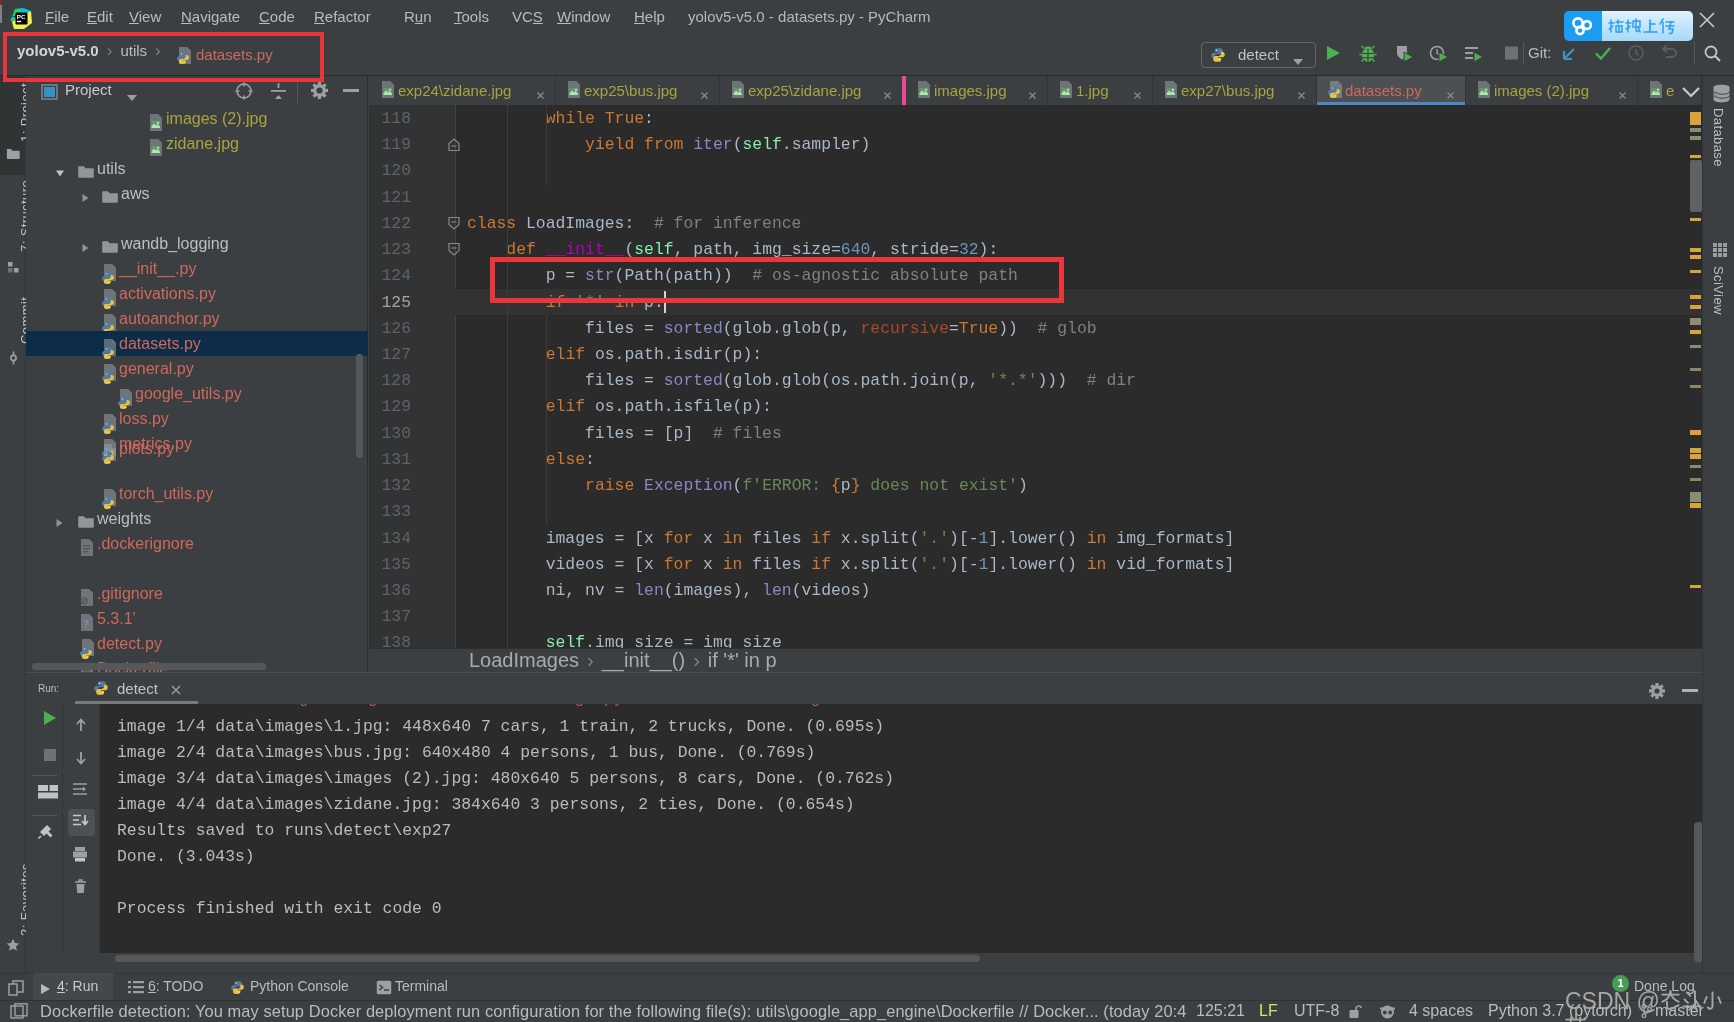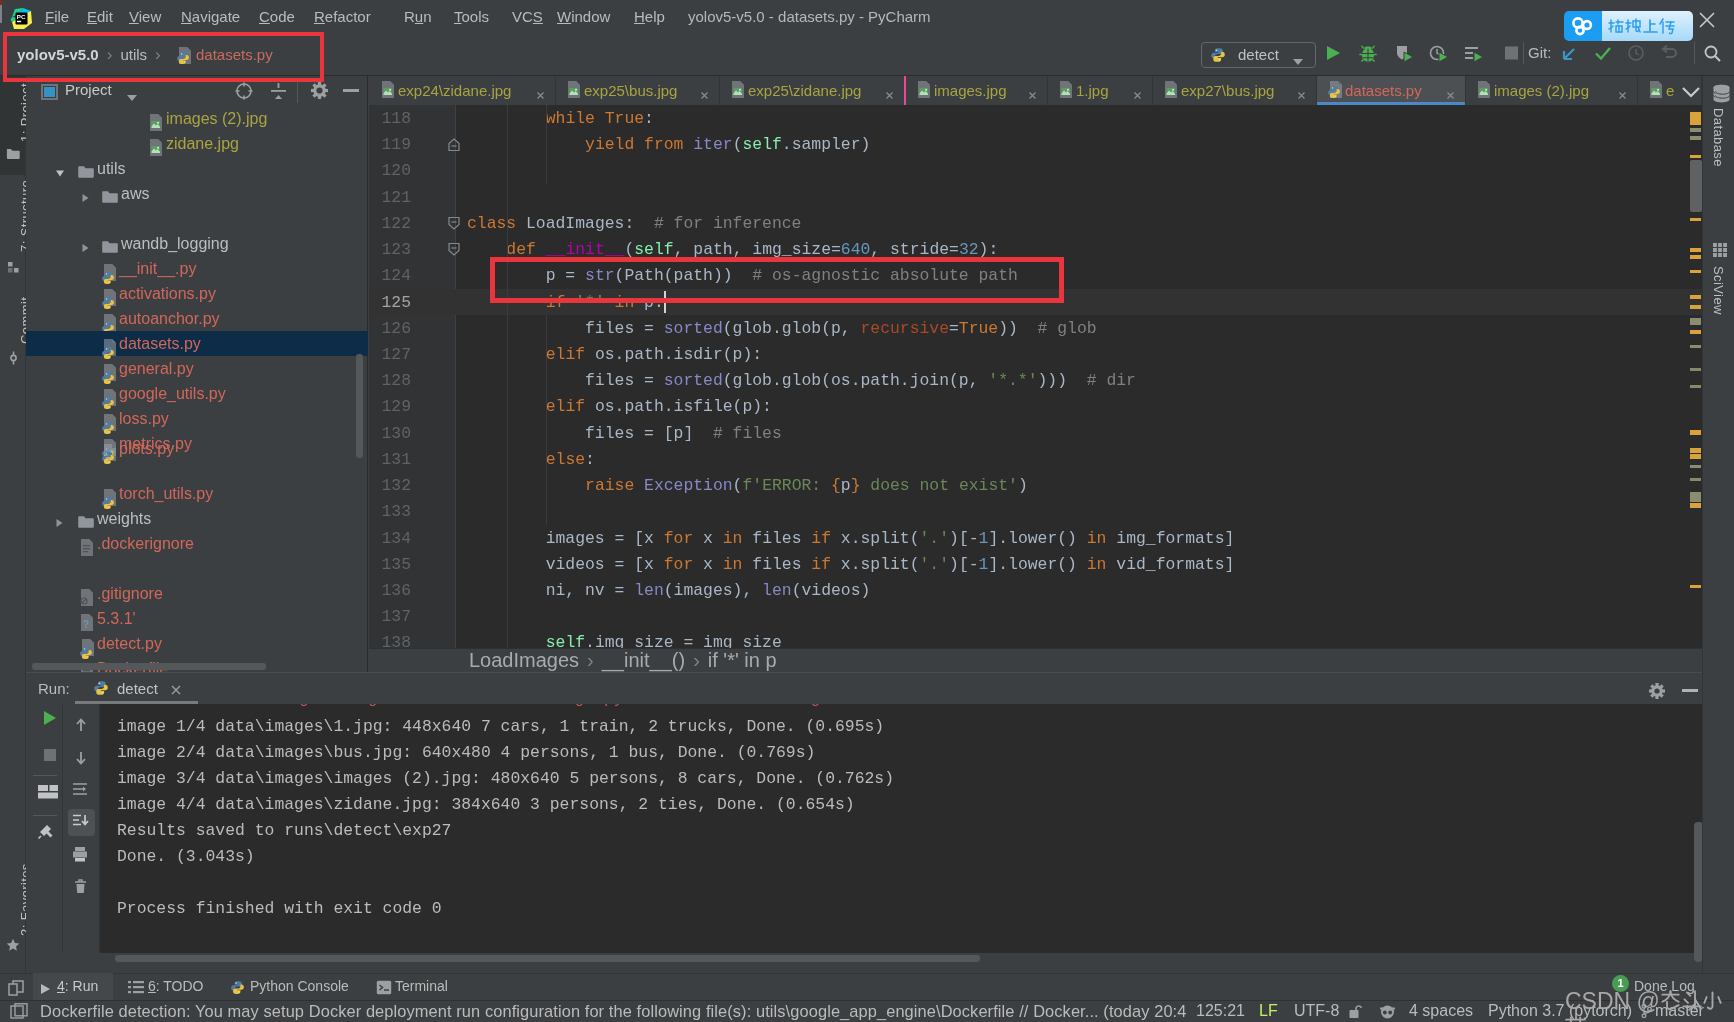--- a/index.html
+++ b/index.html
@@ -40,21 +40,21 @@
     <span style="position:absolute;left:634px;top:0;line-height:33px;font-size:15px;color:#bbb"><u>H</u>elp</span>
   </div>
 <div class="a" style="left:688px;top:0;height:33px;line-height:33px;font-size:15px;color:#b5b8ba">yolov5-v5.0 - datasets.py - PyCharm</div>
 
 <div class="a" style="left:1698px;top:12px;width:18px;height:16px">
 <svg width="18" height="16">
       <path d="M2 1 L16 15 M16 1 L2 15" stroke="#c8c8c8" stroke-width="1.6" fill="none"></path>
     </svg></div>
 
 <div class="a" style="left:0;top:33px;width:1734px;height:43px;background:#3c3f41;border-bottom:1px solid #2b2b2b"></div>
-<div class="a" style="left:17px;top:33px;height:43px;line-height:43px;font-size:15px">
+<div class="a" style="left:17px;top:21px;height:43px;line-height:59px;font-size:15px">
 <b style="color:#d2d4d6">yolov5-v5.0</b><span style="color:#7d8284;font-size:17px;margin:0 8px">›</span><span style="color:#bbbec0">utils</span><span style="color:#7d8284;font-size:17px;margin:0 8px">›</span></div>
 <div class="a" id="crumbpy" style="left:175px;top:47px;width:15px;height:15px"><span style="position:relative;display:inline-block;width:17px;height:17px;vertical-align:-3px"><svg width="17" height="17" viewBox="0 0 17 17">
         <path fill="#9aa0a6" d="M4 0h8l4 4v13H4z" opacity=".55"></path>
         <path fill="#6e7479" d="M12 0l4 4h-4z"></path>
       </svg><span style="position:absolute;left:1px;top:4px"><svg style="width:14px;height:14px" width="16" height="16" viewBox="0 0 16 16">
           <path fill="#4e7ca5" d="M7.9 1.2c-1.9 0-3 .9-3 2.3v1.6h3.2v.6H3.7c-1.4 0-2.5 1-2.5 2.8s1.1 2.8 2.5 2.8h1.2V9.4c0-1.4 1.3-2.5 2.8-2.5h3c1.2 0 2-.9 2-2.1V3.5c0-1.4-1.3-2.3-2.8-2.3z"></path>
           <circle cx="6.4" cy="3.3" r=".8" fill="#dfe4e8"></circle>
           <path fill="#e8c242" d="M8.1 14.8c1.9 0 3-.9 3-2.3v-1.6H7.9v-.6h4.4c1.4 0 2.5-1 2.5-2.8S13.7 4.7 12.3 4.7h-1.2v1.9c0 1.4-1.3 2.5-2.8 2.5h-3c-1.2 0-2 .9-2 2.1v1.3c0 1.4 1.3 2.3 2.8 2.3z"></path>
           <circle cx="9.6" cy="12.7" r=".8" fill="#dfe4e8"></circle>
         </svg></span></span></div>
@@ -280,21 +280,21 @@
             <path fill="#9aa0a6" d="M4 0h8l4 4v13H4z" opacity=".55"></path>
             <path fill="#6e7479" d="M12 0l4 4h-4z"></path>
           </svg><span style="position:absolute;left:1px;top:4px"><svg style="width:14px;height:14px" width="16" height="16" viewBox="0 0 16 16">
               <path fill="#4e7ca5" d="M7.9 1.2c-1.9 0-3 .9-3 2.3v1.6h3.2v.6H3.7c-1.4 0-2.5 1-2.5 2.8s1.1 2.8 2.5 2.8h1.2V9.4c0-1.4 1.3-2.5 2.8-2.5h3c1.2 0 2-.9 2-2.1V3.5c0-1.4-1.3-2.3-2.8-2.3z"></path>
               <circle cx="6.4" cy="3.3" r=".8" fill="#dfe4e8"></circle>
               <path fill="#e8c242" d="M8.1 14.8c1.9 0 3-.9 3-2.3v-1.6H7.9v-.6h4.4c1.4 0 2.5-1 2.5-2.8S13.7 4.7 12.3 4.7h-1.2v1.9c0 1.4-1.3 2.5-2.8 2.5h-3c-1.2 0-2 .9-2 2.1v1.3c0 1.4 1.3 2.3 2.8 2.3z"></path>
               <circle cx="9.6" cy="12.7" r=".8" fill="#dfe4e8"></circle>
             </svg></span></span></span>
       <span class="red" style="position:absolute;left:93px;top:0">general.py</span>
     </div>
-    <div class="row" style="left:0;top:275px;width:342px">
+    <div class="row" style="left:16px;top:275px;width:342px">
       <span style="position:absolute;left:74px;top:4px"><span style="position:relative;display:inline-block;width:17px;height:17px;vertical-align:-3px"><svg width="17" height="17" viewBox="0 0 17 17">
             <path fill="#9aa0a6" d="M4 0h8l4 4v13H4z" opacity=".55"></path>
             <path fill="#6e7479" d="M12 0l4 4h-4z"></path>
           </svg><span style="position:absolute;left:1px;top:4px"><svg style="width:14px;height:14px" width="16" height="16" viewBox="0 0 16 16">
               <path fill="#4e7ca5" d="M7.9 1.2c-1.9 0-3 .9-3 2.3v1.6h3.2v.6H3.7c-1.4 0-2.5 1-2.5 2.8s1.1 2.8 2.5 2.8h1.2V9.4c0-1.4 1.3-2.5 2.8-2.5h3c1.2 0 2-.9 2-2.1V3.5c0-1.4-1.3-2.3-2.8-2.3z"></path>
               <circle cx="6.4" cy="3.3" r=".8" fill="#dfe4e8"></circle>
               <path fill="#e8c242" d="M8.1 14.8c1.9 0 3-.9 3-2.3v-1.6H7.9v-.6h4.4c1.4 0 2.5-1 2.5-2.8S13.7 4.7 12.3 4.7h-1.2v1.9c0 1.4-1.3 2.5-2.8 2.5h-3c-1.2 0-2 .9-2 2.1v1.3c0 1.4 1.3 2.3 2.8 2.3z"></path>
               <circle cx="9.6" cy="12.7" r=".8" fill="#dfe4e8"></circle>
             </svg></span></span></span>
       <span class="red" style="position:absolute;left:93px;top:0">google_utils.py</span>
@@ -429,21 +429,21 @@
             <path fill="#6e7479" d="M11 0l4 4h-4z"></path>
             <rect x="4.5" y="7" width="8.5" height="7" fill="#599f5e"></rect>
             <path d="M4.5 12.5 L7 9.5 L9 11.5 L10.5 10 L13 12.7 V14 H4.5z" fill="#b6e0b8"></path>
             <circle cx="11" cy="8.7" r="1" fill="#cfe8ff"></circle>
           </svg></span></span>
       <span class="olv" style="position:absolute;left:28px;top:0;font-size:15px;line-height:29px">exp25\bus.jpg</span>
       <span style="position:absolute;right:10px;top:10px"><svg width="9" height="9" viewBox="0 0 9 9">
           <path d="M1.5 1.5 L7.5 7.5 M7.5 1.5 L1.5 7.5" stroke="#8a8d8f" stroke-width="1.2"></path>
         </svg></span>
     </div>
-    <div style="position:absolute;left:351px;top:0;width:186px;height:29px;border-right:2px solid #ec4899">
+    <div style="position:absolute;left:351px;top:0;width:186px;height:29px;border-right:4px solid #ec4899">
       <span style="position:absolute;left:9px;top:5px"><span style="position:relative;display:inline-block;width:16px;height:17px;vertical-align:-3px"><svg width="16" height="17" viewBox="0 0 16 17">
             <path fill="#9aa0a6" d="M3 0h8l4 4v13H3z" opacity=".55"></path>
             <path fill="#6e7479" d="M11 0l4 4h-4z"></path>
             <rect x="4.5" y="7" width="8.5" height="7" fill="#599f5e"></rect>
             <path d="M4.5 12.5 L7 9.5 L9 11.5 L10.5 10 L13 12.7 V14 H4.5z" fill="#b6e0b8"></path>
             <circle cx="11" cy="8.7" r="1" fill="#cfe8ff"></circle>
           </svg></span></span>
       <span class="olv" style="position:absolute;left:28px;top:0;font-size:15px;line-height:29px">exp25\zidane.jpg</span>
       <span style="position:absolute;right:10px;top:10px"><svg width="9" height="9" viewBox="0 0 9 9">
           <path d="M1.5 1.5 L7.5 7.5 M7.5 1.5 L1.5 7.5" stroke="#8a8d8f" stroke-width="1.2"></path>
@@ -589,21 +589,21 @@
       </svg></div>
     <div style="position:absolute;left:138px;top:0;width:1px;height:543px;background:#393b3d"></div>
     <div style="position:absolute;left:177px;top:0;width:1px;height:80px;background:#393b3d"></div>
     <div style="position:absolute;left:177px;top:210px;width:1px;height:210px;background:#393b3d"></div>
   </div>
 
 <div class="a" style="left:369px;top:648px;width:1333px;height:24px;background:#3c3f41;border-top:1px solid #2e3133"></div>
 <div class="a" style="left:469px;top:648px;height:24px;line-height:24px;font-size:20px;color:#a8abad">LoadImages<span style="color:#7f8486;margin:0 8px">›</span>__init__()<span style="color:#7f8486;margin:0 8px">›</span>if '*' in p</div>
 
 <div class="a" style="left:26px;top:672px;width:1681px;height:301px;background:#3c3f41;border-top:1px solid #4a4d4f"></div>
-<div class="a" style="left:38px;top:673px;height:31px;line-height:31px;font-size:15px;color:#bbb">Run:</div>
+<div class="a" style="left:38px;top:673px;height:31px;line-height:31px;font-size:10px;color:#bbb">Run:</div>
 <div class="a" id="runtabpy" style="left:93px;top:680px;width:16px;height:16px"><svg style="width:16px;height:16px" width="16" height="16" viewBox="0 0 16 16">
       <path fill="#4e7ca5" d="M7.9 1.2c-1.9 0-3 .9-3 2.3v1.6h3.2v.6H3.7c-1.4 0-2.5 1-2.5 2.8s1.1 2.8 2.5 2.8h1.2V9.4c0-1.4 1.3-2.5 2.8-2.5h3c1.2 0 2-.9 2-2.1V3.5c0-1.4-1.3-2.3-2.8-2.3z"></path>
       <circle cx="6.4" cy="3.3" r=".8" fill="#dfe4e8"></circle>
       <path fill="#e8c242" d="M8.1 14.8c1.9 0 3-.9 3-2.3v-1.6H7.9v-.6h4.4c1.4 0 2.5-1 2.5-2.8S13.7 4.7 12.3 4.7h-1.2v1.9c0 1.4-1.3 2.5-2.8 2.5h-3c-1.2 0-2 .9-2 2.1v1.3c0 1.4 1.3 2.3 2.8 2.3z"></path>
       <circle cx="9.6" cy="12.7" r=".8" fill="#dfe4e8"></circle>
     </svg></div>
 <div class="a" style="left:117px;top:673px;height:31px;line-height:31px;font-size:15px;color:#c0c2c4">detect</div>
 <div class="a" style="left:170px;top:682px"><svg width="12" height="12">
       <path d="M2 2 L10 10 M10 2 L2 10" stroke="#9b9ea0" stroke-width="1.4"></path>
     </svg></div>

